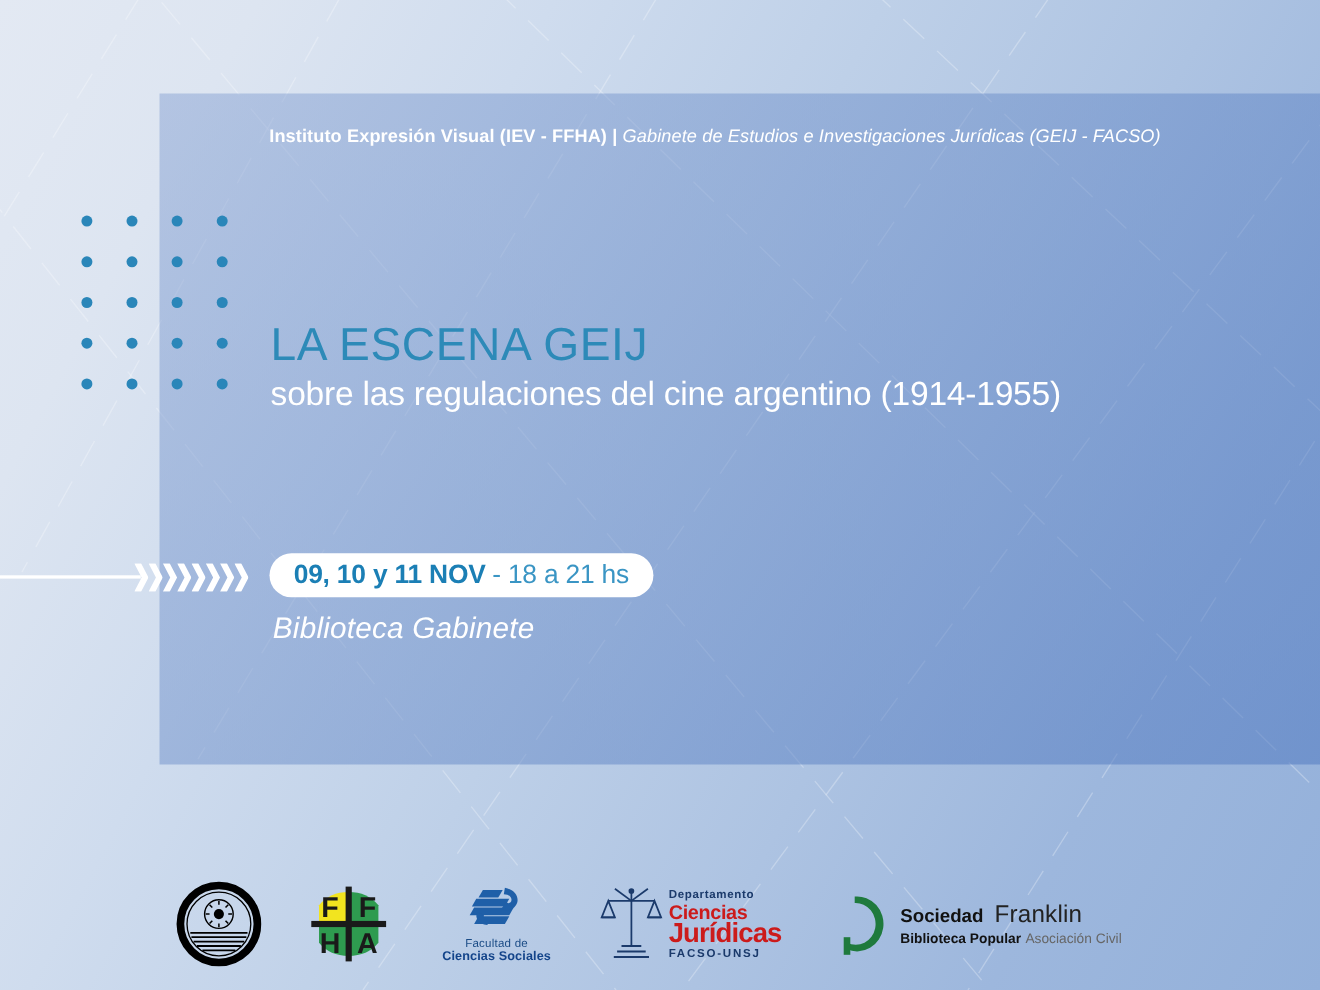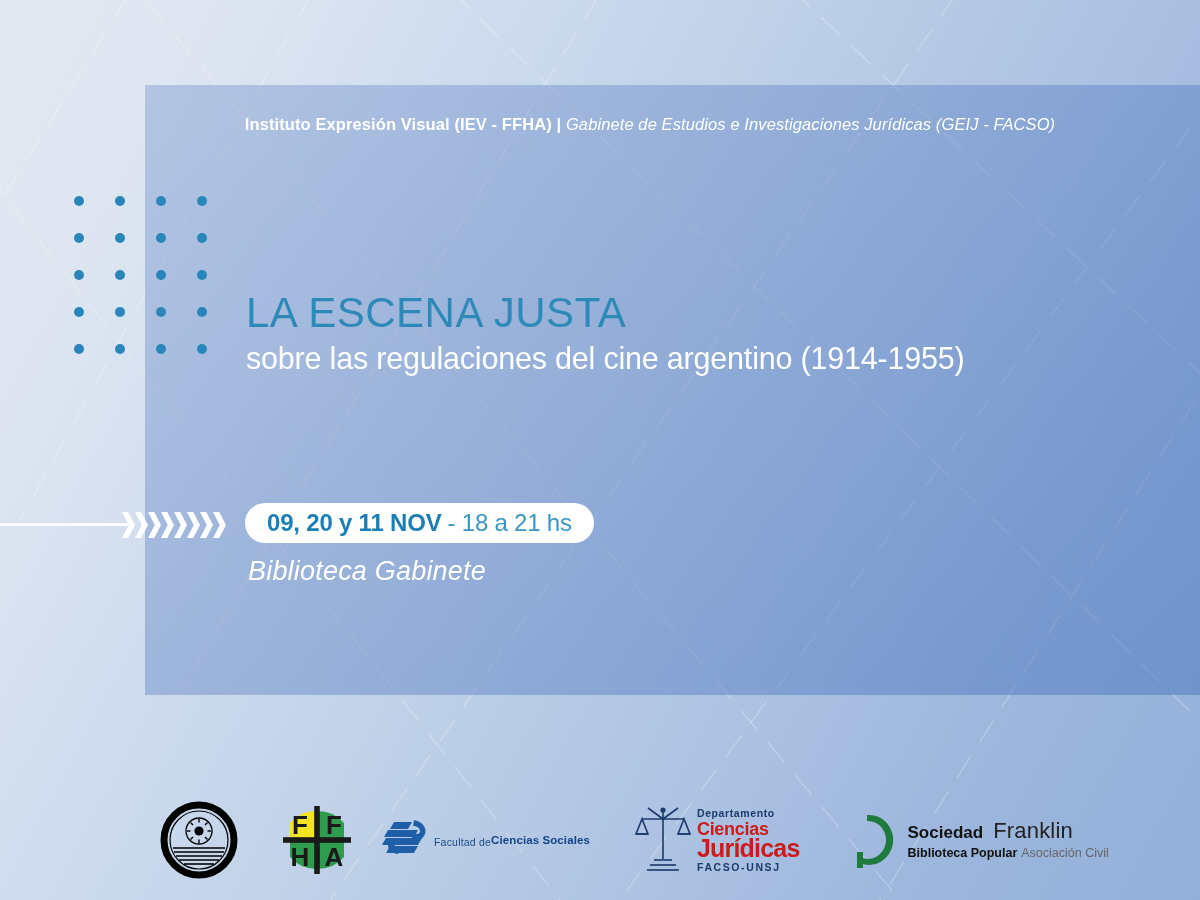--- a/index.html
+++ b/index.html
@@ -188,21 +188,21 @@
   
   .seal { margin-left: 160px; }
 
   
   .ffha { margin-left: 42px; }
 
   
   .reel { margin-left: 44px; }
 
   
-  .fcs { margin-left: 24px; }
+  .fcs { margin-left: 48px; flex-direction: column; }
   .fcs .t1 {
     font-size: 10.5px; color: #1b4c86; margin-top: 3px; letter-spacing: 0.2px;
   }
   .fcs .t2 {
     font-size: 11.5px; color: #13448a; font-weight: bold; letter-spacing: 0.1px;
   }
 
   
   .jur { margin-left: 44px; align-items: center; }
   .jur .txt { margin-left: 5px; line-height: 1; }
@@ -278,40 +278,40 @@
       <i></i>
       <i></i>
       <i></i>
     <i></i>
       <i></i>
       <i></i>
       <i></i>
   </div>
 
   <div class="headline">
-    <p class="kicker">LA ESCENA JUSTA</p>
+    <p class="kicker">LA ESCENA GEIJ</p>
     <p class="subtitle">sobre las regulaciones del cine argentino (1914-1955)</p>
   </div>
 
   <div class="arrow-wrap">
     <div class="arrow-line"></div>
     <div class="chevrons">
       <span></span>
       <span></span>
       <span></span>
       <span></span>
       <span></span>
       <span></span>
       <span></span>
       <span></span>
     </div>
   </div>
 
   <div class="date-badge">
-    <span class="d-bold">09, 20 y 11 NOV</span>
+    <span class="d-bold">09, 10 y 11 NOV</span>
     <span class="d-reg">- 18 a 21 hs</span>
   </div>
 
   <div class="venue">Biblioteca Gabinete</div>
 
   <div class="logos">
 
     <div class="logo seal">
       <svg width="78" height="78" viewBox="0 0 78 78">
         <circle cx="39" cy="39" r="35" fill="none" stroke="#000000" stroke-width="7"></circle>

